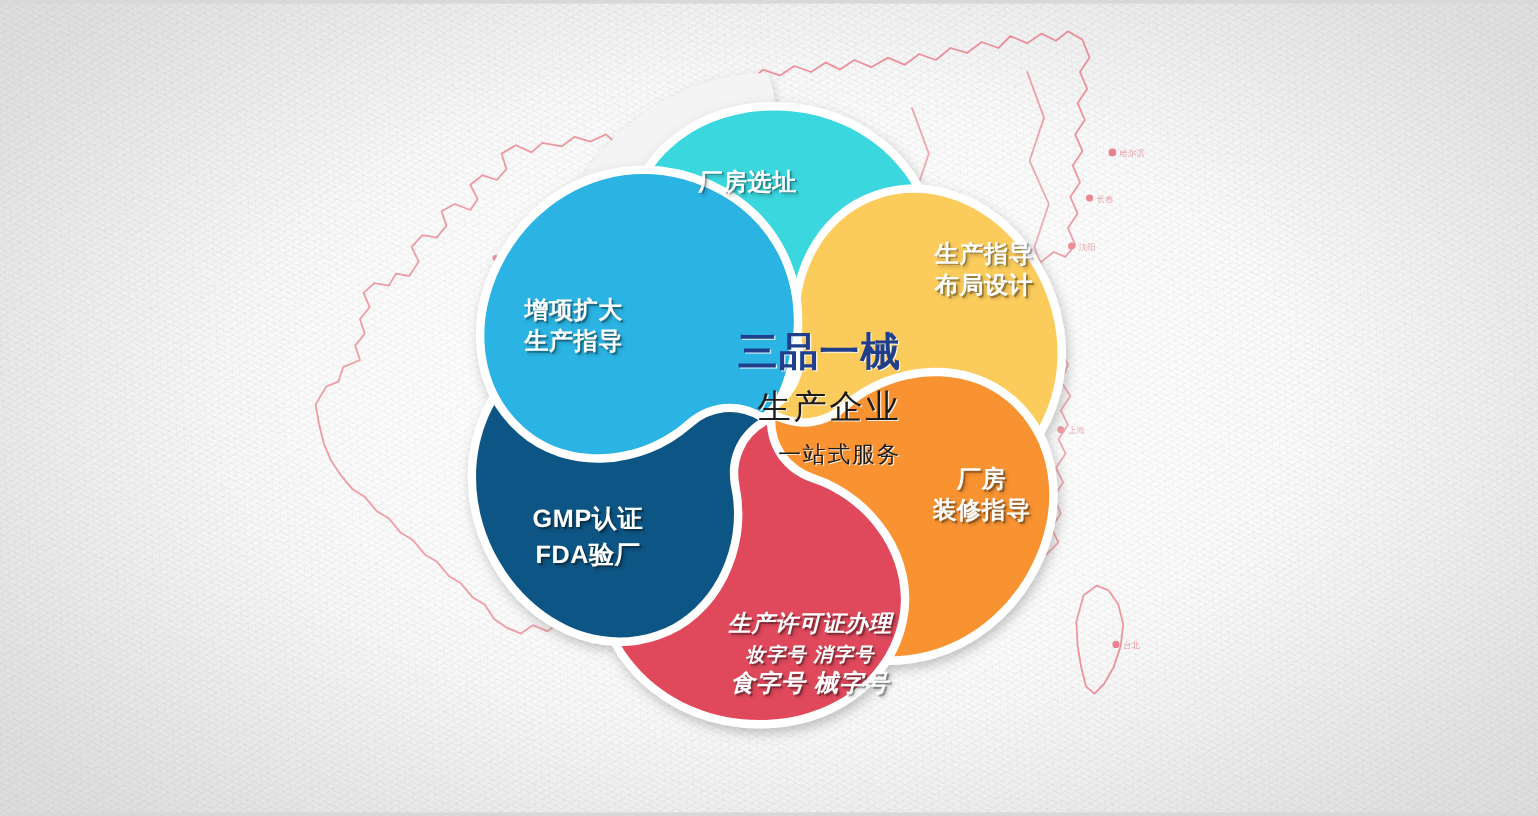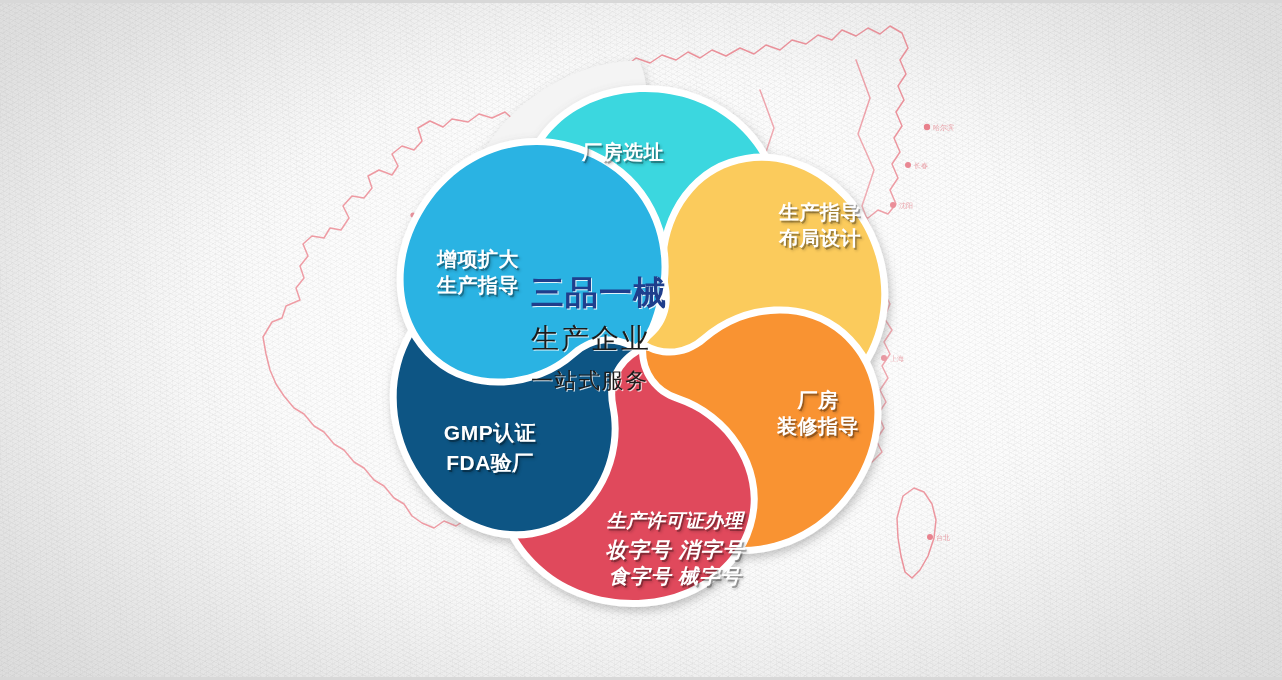--- a/index.html
+++ b/index.html
@@ -66,49 +66,49 @@
     text-shadow: 1.5px 1.5px 0 rgba(0,0,0,.30), 2.5px 2.5px 3px rgba(0,0,0,.22);
     white-space: nowrap;
     pointer-events: none;
   }
 
   .lb-top        { left: 523px; top: 140px;  width: 200px; font-size: 20px; }
   .lb-upperright { left: 720px; top: 200px;  width: 200px; font-size: 20px; }
   .lb-lowerright { left: 728px; top: 388px;  width: 180px; font-size: 20px; }
   .lb-bottom     { left: 565px; top: 509px;  width: 220px; font-style: italic; }
   .lb-bottom .l1 { font-size: 19px; }
-  .lb-bottom .l2 { font-size: 21px; font-weight: bold; letter-spacing: 1px; margin-top: 4px; }
+  .lb-bottom .l2 { font-size: 16px; font-weight: bold; letter-spacing: 1px; margin-top: 4px; }
   .lb-bottom .l3 { font-size: 20px; font-weight: bold; letter-spacing: 1px; }
   .lb-lowerleft  { left: 395px; top: 418px;  width: 190px; font-size: 21px; line-height: 1.45; }
   .lb-upperleft  { left: 383px; top: 247px;  width: 190px; font-size: 20px; }
 
   #center-block {
     position: absolute;
     left: 531px; top: 274px;
     width: 220px;
-    text-align: left;
+    text-align: right;
     pointer-events: none;
   }
   #center-block .c-title {
     font-size: 33px;
     font-weight: bold;
     color: #1f3e8c;
     letter-spacing: 1px;
     line-height: 1.18;
     text-shadow: 1px 1px 0 rgba(255,255,255,.85);
   }
   #center-block .c-sub1 {
     font-size: 28px;
     color: #1b1b1b;
     letter-spacing: 2px;
     margin-top: 7px;
     text-shadow: 1px 1px 0 rgba(255,255,255,.8);
   }
   #center-block .c-sub2 {
-    font-size: 22px;
+    font-size: 19px;
     color: #1b1b1b;
     letter-spacing: 1.5px;
     margin-top: 8px;
     text-shadow: 1px 1px 0 rgba(255,255,255,.8);
   }
 
   .city-dot { fill:#e8808c; }
   .city-name { fill:#e79aa2; font-size:7px; font-family:"Liberation Sans", sans-serif; }
 </style>
 </head>

